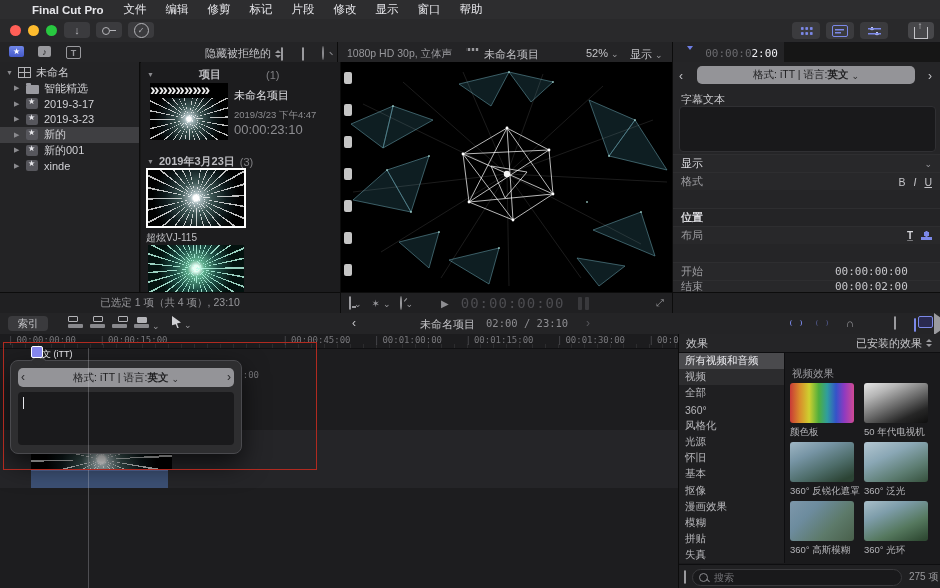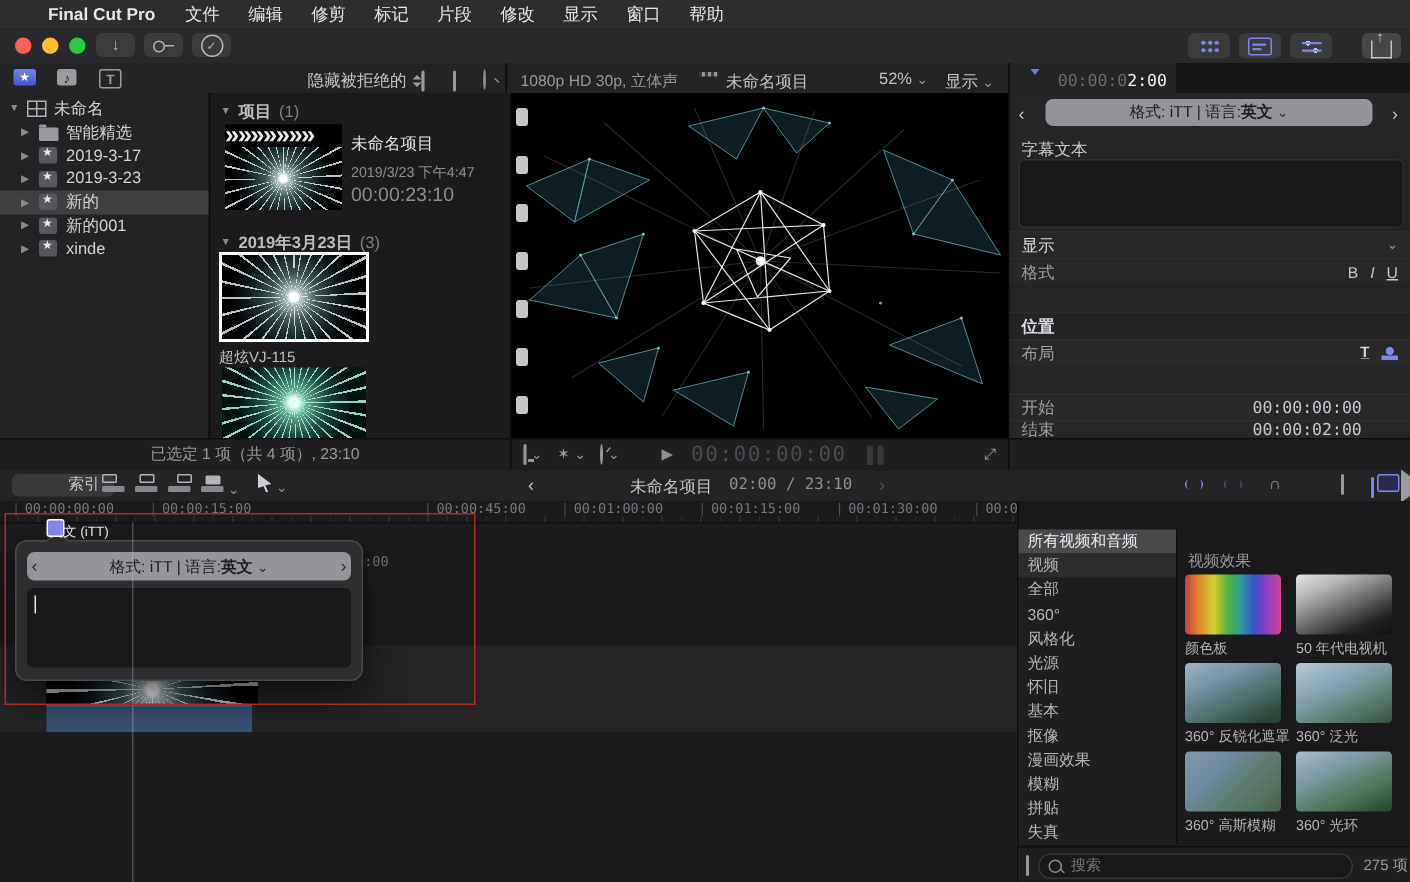--- a/index.html
+++ b/index.html
@@ -73,21 +73,21 @@
 
   
   #browser-status{left:0;top:292px;width:340px;height:20px;background:#202022;border-top:1px solid #0c0c0c;border-bottom:1px solid #0c0c0c;
       display:flex;align-items:center;justify-content:center;color:#98989c;font-size:10.5px;border-right:1px solid #0c0c0c;}
   #viewer-bar{left:341px;top:292px;width:331px;height:20px;background:#202022;border-top:1px solid #0c0c0c;border-bottom:1px solid #0c0c0c;
       display:flex;align-items:center;border-right:1px solid #0c0c0c;}
   #insp-bottom{left:673px;top:292px;width:267px;height:20px;background:#202022;border-top:1px solid #0c0c0c;border-bottom:1px solid #0c0c0c;}
 
   
   #tl-toolbar{left:0;top:313px;width:940px;height:21px;background:#242426;border-bottom:1px solid #0c0c0c;}
-  .pill{background:#3a3a3d;border-radius:4px;color:#c6c6ca;display:flex;align-items:flex-start;justify-content:center;font-size:10.5px;padding-left:28px;}
+  .pill{background:#3a3a3d;border-radius:4px;color:#c6c6ca;display:flex;align-items:flex-end;justify-content:center;font-size:10.5px;}
   .ei{position:relative;width:15px;height:13px;display:inline-block;}
   .ei::before{content:"";position:absolute;left:3px;top:0;width:8px;height:4px;border:1px solid #b4b4b8;border-radius:1px;}
   .ei::after{content:"";position:absolute;left:0;bottom:1px;width:15px;height:4px;background:#88888c;border-radius:1px;}
   .ei.v2::before{left:0;} .ei.v3::before{left:6px;} .ei.v4::before{left:3px;top:1px;background:#b4b4b8;}
 
   
   #timeline{left:0;top:334px;width:678px;height:254px;background:#1d1d1f;border-right:1px solid #0c0c0c;overflow:hidden;}
   #ruler{position:absolute;left:0;top:0;width:678px;height:14px;background:#1c1c1e;border-bottom:1px solid #101012;
      background-image:repeating-linear-gradient(90deg, #2c2c2e 0 1px, transparent 1px 13px);background-position:12px bottom;background-size:100% 4px;background-repeat:no-repeat;}
   .tick{position:absolute;top:1px;color:#77777b;font-size:9px;white-space:nowrap;}
@@ -295,21 +295,21 @@
         <div class="slabel">新的001</div>
       </div>
       <div class="side-row lvl1">
         <div class="disc">▶</div>
         <div class="sicon event"></div>
         <div class="slabel">xinde</div>
       </div>
     </div>
 
   <div id="browser" class="abs">
-    <div class="sec-hd" style="position:absolute;left:6px;top:5px;">
+    <div class="sec-hd" style="position:absolute;left:6px;top:5px;gap:40px;">
       <span class="disc">▼</span>
       <span>项目</span>
         <span class="cnt">(1)</span>
     </div>
     <div class="abs" style="left:9px;top:21px;width:78px;height:57px;background:#000;">
       <div class="chevstrip" style="width:78px;height:15px;"></div>
       <div class="wheel" style="width:78px;height:42px;"></div>
     </div>
     <div class="abs" style="left:93px;top:26px;color:#e2e2e6;font-size:11px;">未命名项目</div>
     <div class="abs" style="left:93px;top:47px;color:#8d8d91;font-size:9.5px;">2019/3/23 下午4:47</div>
@@ -524,20 +524,30 @@
       <span class="abs" style="right:10px;top:9px;color:#2a2a2c;font-size:12px;z-index:2;">›</span>
       <div class="abs" style="left:7px;top:31px;width:216px;height:53px;background:#1a1a1c;border-radius:4px;">
         <span style="position:absolute;left:5px;top:5px;width:1px;height:12px;background:#e8e8ec;"></span>
       </div>
     </div>
 
     <div id="red-rect"></div>
   </div>
 
   <div id="effects" class="abs">
+    <div id="fx-header">
+      <span style="margin-left:7px;color:#c8c8cc;">效果</span>
+      <span style="margin-left:auto;margin-right:8px;color:#c8c8cc;display:flex;align-items:center;">
+        <span>已安装的效果</span>
+          <span class="chev2">
+            <i class="u"></i>
+            <i class="d"></i>
+          </span>
+      </span>
+    </div>
     <div id="fx-cats">
         <div class="fx-cat sel">所有视频和音频</div>
         <div class="fx-cat sub">视频</div>
         <div class="fx-cat">全部</div>
         <div class="fx-cat">360°</div>
         <div class="fx-cat">风格化</div>
         <div class="fx-cat">光源</div>
         <div class="fx-cat">怀旧</div>
         <div class="fx-cat">基本</div>
         <div class="fx-cat">抠像</div>

